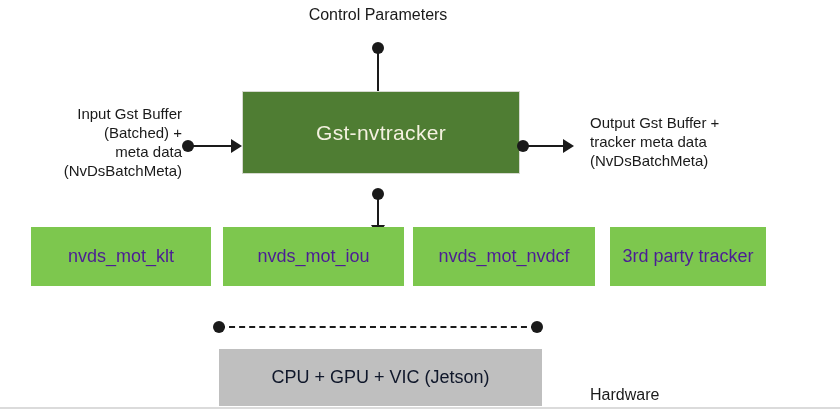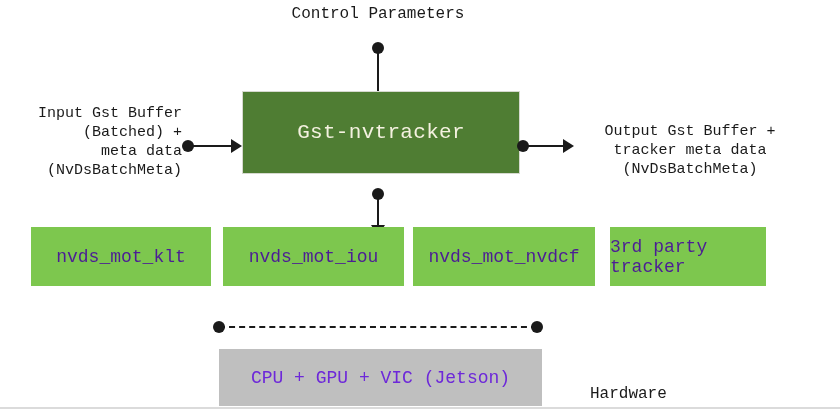--- a/index.html
+++ b/index.html
@@ -1,18 +1,18 @@
 <!DOCTYPE html>
 <html style="--dark-green: #4f7d33; --light-green: #7dc74e; --gray: #bfbfbf; --line: #1a1a1a; --main-box-text: #f4f1e0;"><head>
 <meta charset="utf-8">
 <style>
   * { margin:0; padding:0; box-sizing:border-box; }
   html,body { background:#ffffff; }
   body { font-family:"Liberation Sans", sans-serif; }
-  .canvas { position:relative; width:840px; height:410px; background:#fff; overflow:hidden; color:var(--line,#1a1a1a);font-family:Liberation Mono, monospace; }
+  .canvas { position:relative; width:840px; height:410px; background:#fff; overflow:hidden; color:var(--line,#1a1a1a); }
 
   .lbl { position:absolute; font-size:15px; line-height:19px; color:var(--line,#1a1a1a); }
 
   .dot { position:absolute; width:12px; height:12px; border-radius:50%; background:var(--line,#111); }
   .vline { position:absolute; width:2px; background:var(--line,#111); }
   .hline { position:absolute; height:2px; background:var(--line,#111); }
   .arrow-down { position:absolute; width:0; height:0;
     border-left:7px solid transparent; border-right:7px solid transparent;
     border-top:11px solid var(--line,#111); }
   .arrow-right { position:absolute; width:0; height:0;
@@ -34,27 +34,27 @@
   .ll-3rd   { left:581px; width:156px; }
 
   .api-lbl { position:absolute; left:792px; top:239px; font-size:14px; line-height:15px; }
 
   .dashed { position:absolute; left:219px; top:326px; width:318px; height:0;
     border-top:2px dashed var(--line,#111); }
 
   .hw-box { position:absolute; left:219px; top:349px; width:323px; height:57px;
     background:var(--gray,#bfbfbf);
     display:flex; align-items:center; justify-content:center;
-    font-size:18px; color:#6d28d9; }
+    font-size:18px; color:#0f172a; }
 
   .ctrl-lbl { position:absolute; left:258px; top:5px; width:240px;
     text-align:center; font-size:16px; }
 
   .in-lbl  { left:20px; top:104px; width:162px; text-align:right; }
-  .out-lbl { left:590px; top:122px; width:200px; text-align:center; }
+  .out-lbl { left:590px; top:113px; width:200px; text-align:left; }
   .hw-lbl  { left:590px; top:385px; font-size:16px; }
 
   .bottom-rule { position:absolute; left:0; top:407px; width:840px; height:2px; background:#dbdbdb; }
 </style>
 </head>
 <body>
 
 <div class="canvas">
 
   <div class="ctrl-lbl lbl">Control Parameters</div>

